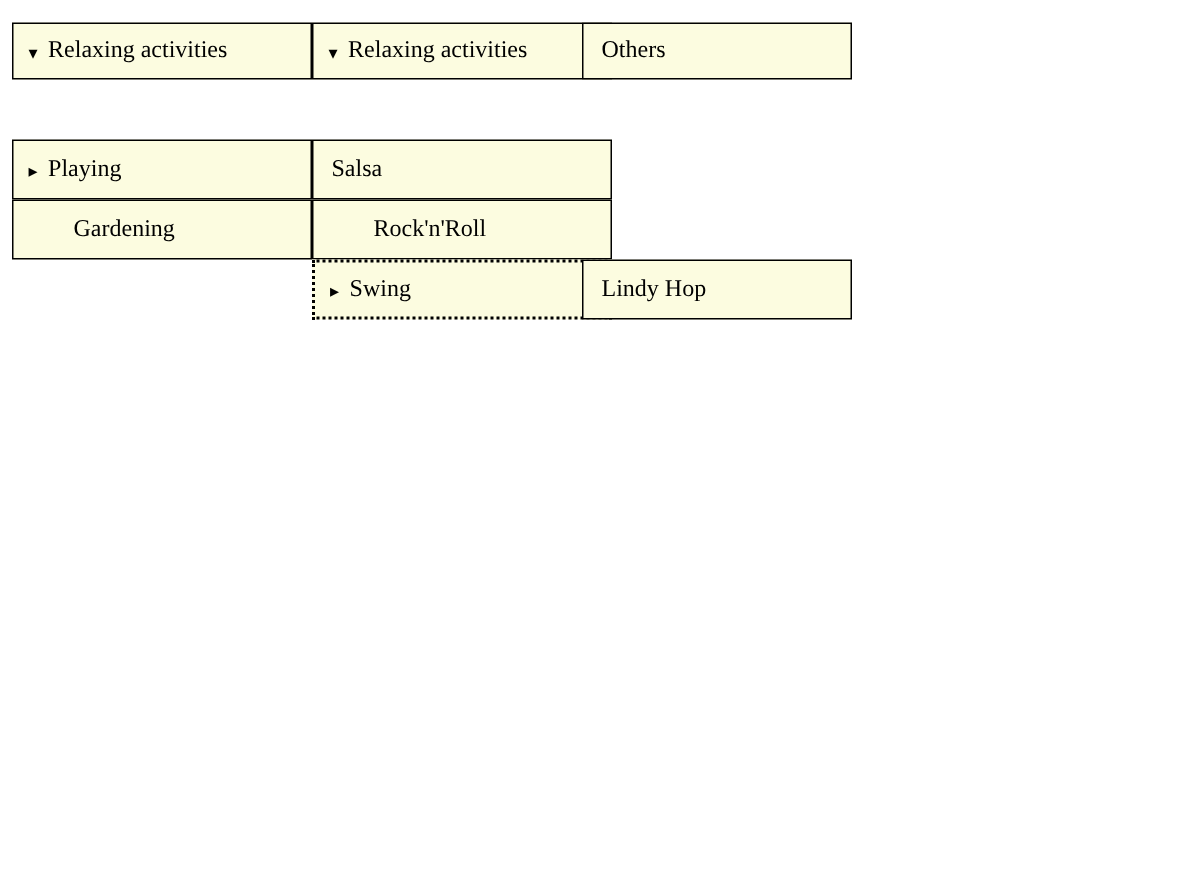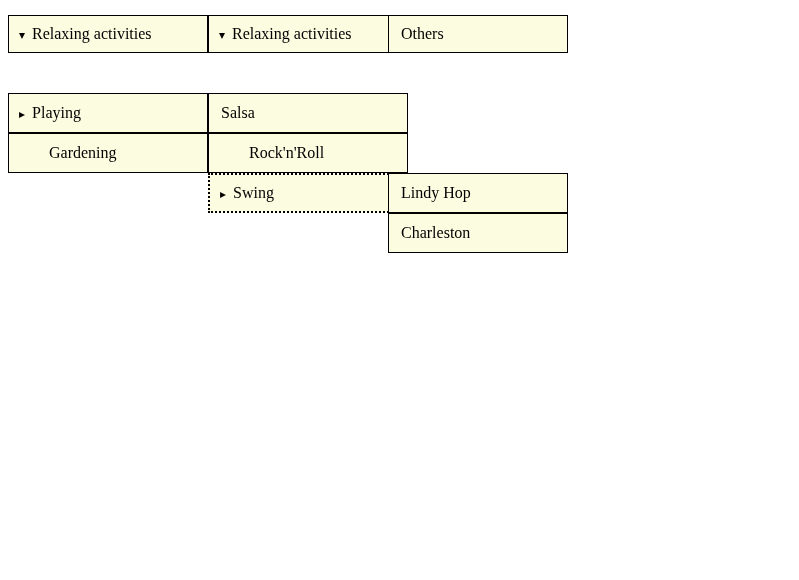--- a/index.html
+++ b/index.html
@@ -81,17 +81,14 @@
     <span class="tri">▸</span>
     <span>Swing</span>
   </div>
 
   <div class="cell c3 r1">
     <span>Others</span>
   </div>
   <div class="cell c3 r5">
     <span>Lindy Hop</span>
   </div>
-  <div class="cell c3 r6">
-    <span>Charleston</span>
-  </div>
 
 </div>
 
 </body></html>

